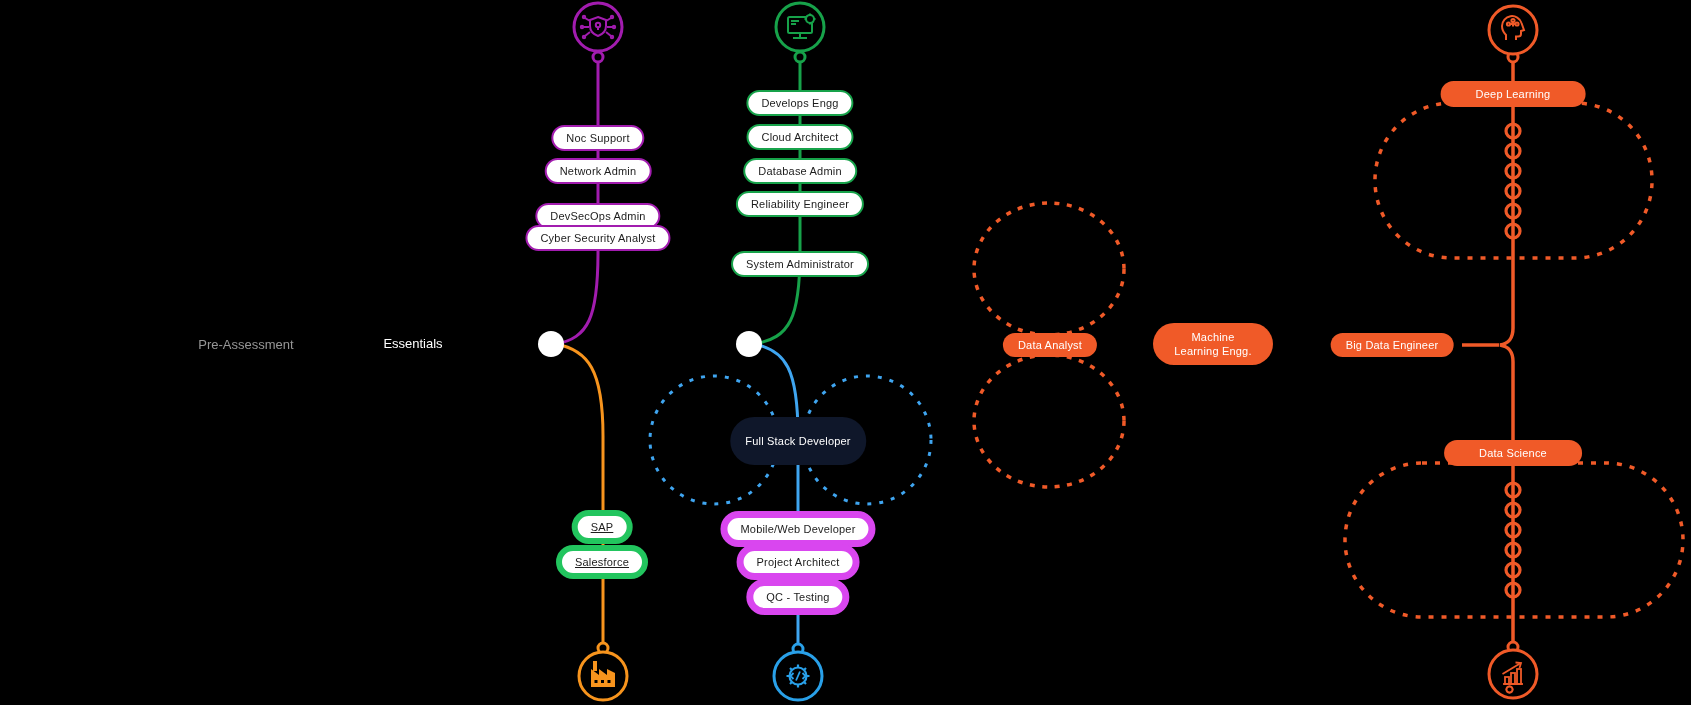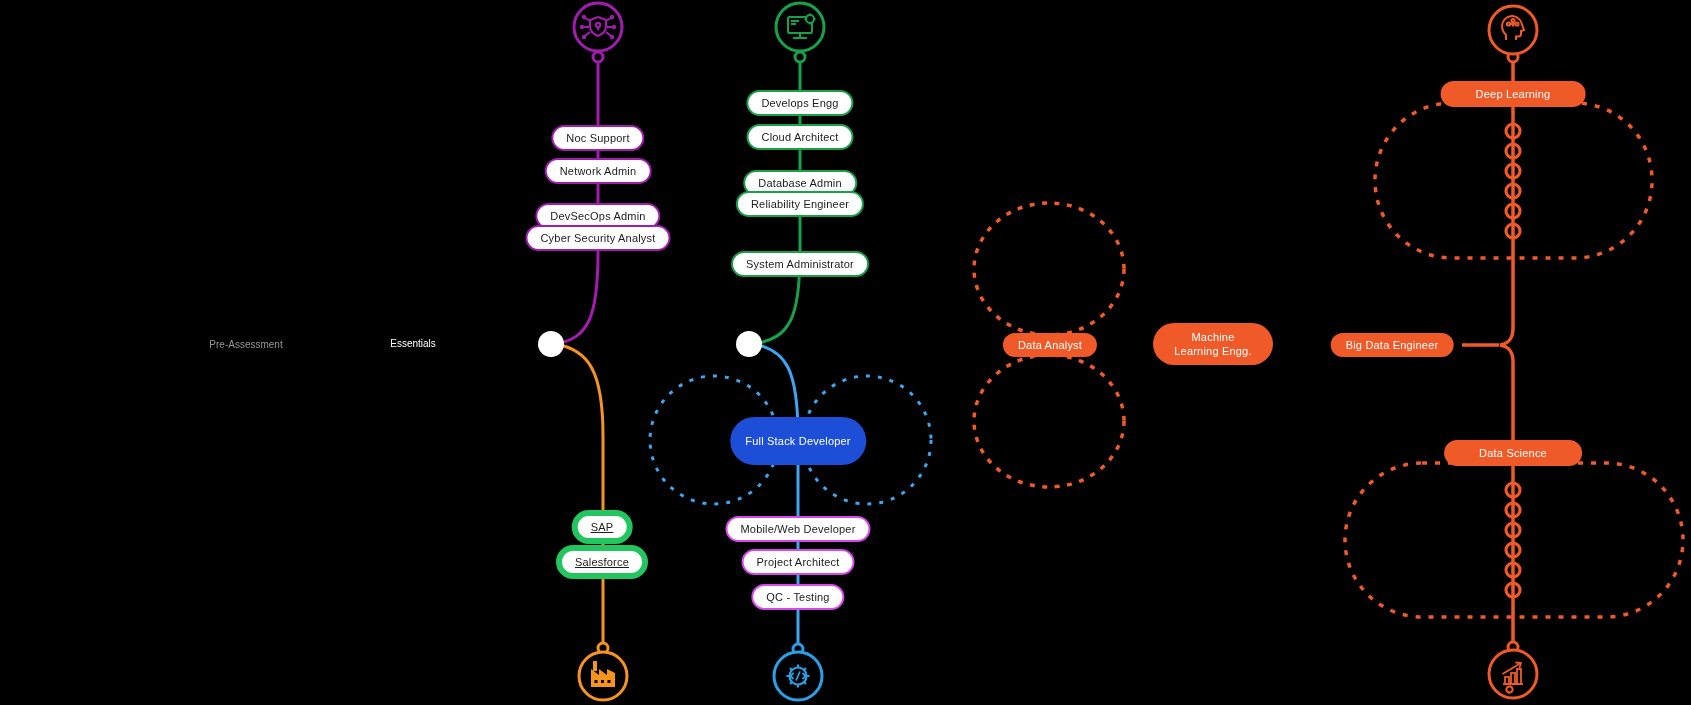--- a/index.html
+++ b/index.html
@@ -10,28 +10,28 @@
   .canvas svg{position:absolute;left:0;top:0;}
   .pill{
     position:absolute;transform:translate(-50%,-50%);
     background:#fff;color:#1c1c1c;border-radius:999px;
     font-size:11px;line-height:14px;font-weight:500;letter-spacing:.2px;
     padding:4px 13px;white-space:nowrap;z-index:2;
   }
   .pill.purple{border:2px solid #A21CAF;}
   .pill.green{border:2px solid #17A24A;}
   .pill.orange{border:6px solid #22c55e;text-decoration:underline;}
-  .pill.blue{border:2px solid #d946ef;}
-  .pill.filled-blue{background:#1d4ed8;color:#fff;border:none;padding:17px 15px;}
+  .pill.blue{border:7px solid #d946ef;}
+  .pill.filled-blue{background:#0f172a;color:#fff;border:none;padding:17px 15px;}
   .pill.filled-red{background:#F05A28;color:#fff;border:none;padding:5px 15px;}
   .pill.big{padding:6px 35px;text-align:right;}
   .pill.two-line{white-space:normal;text-align:center;width:92px;padding:7px 14px;}
   .stage-label{
     position:absolute;transform:translate(-50%,-50%);
-    font-size:10px;font-weight:500;white-space:nowrap;z-index:2;
+    font-size:13px;font-weight:500;white-space:nowrap;z-index:2;
   }
   .stage-dim{color:#969696;}
   .stage-bright{color:#ffffff;}
 </style>
 </head>
 <body>
 
 <div class="canvas">
 
   <svg width="1691" height="705" viewBox="0 0 1691 705">
@@ -172,21 +172,21 @@
   <div class="stage-label stage-dim" style="left:246px;top:344px;">Pre-Assessment</div>
   <div class="stage-label stage-bright" style="left:413px;top:343px;">Essentials</div>
 
   <div class="pill purple" style="left:598px;top:138px;">Noc Support</div>
   <div class="pill purple" style="left:598px;top:171px;">Network Admin</div>
   <div class="pill purple" style="left:598px;top:204px;margin-top:12px;">DevSecOps Admin</div>
   <div class="pill purple" style="left:598px;top:238px;">Cyber Security Analyst</div>
 
   <div class="pill green" style="left:800px;top:103px;">Develops Engg</div>
   <div class="pill green" style="left:800px;top:137px;">Cloud Architect</div>
-  <div class="pill green" style="left:800px;top:171px;margin-top:12px;">Database Admin</div>
+  <div class="pill green" style="left:800px;top:171px;">Database Admin</div>
   <div class="pill green" style="left:800px;top:204px;">Reliability Engineer</div>
   <div class="pill green" style="left:800px;top:238px;margin-top:26px;">System Administrator</div>
 
   <div class="pill orange" style="left:602px;top:527px;">SAP</div>
   <div class="pill orange" style="left:602px;top:562px;">Salesforce</div>
 
   <div class="pill filled-blue" style="left:798px;top:441px;">Full Stack Developer</div>
   <div class="pill blue" style="left:798px;top:529px;">Mobile/Web Developer</div>
   <div class="pill blue" style="left:798px;top:562px;">Project Architect</div>
   <div class="pill blue" style="left:798px;top:597px;">QC - Testing</div>

